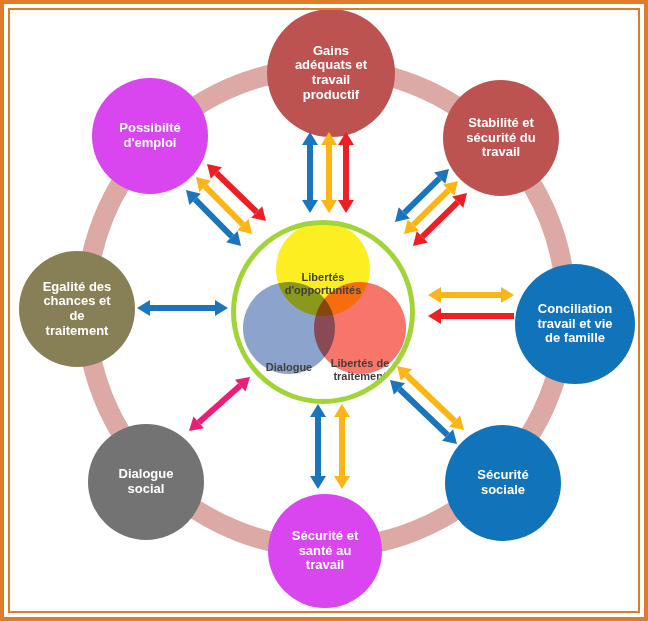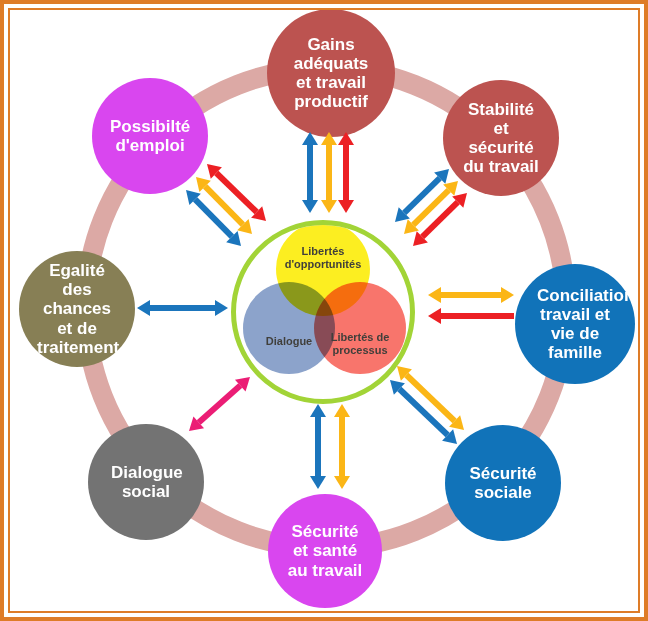--- a/index.html
+++ b/index.html
@@ -4,29 +4,29 @@
 <style>
   html,body{margin:0;padding:0;background:#fff;font-family:"Liberation Sans",sans-serif;}
   .canvas{position:relative;width:648px;height:621px;background:#fff;overflow:hidden;}
   .layer{position:absolute;left:0;top:0;width:648px;height:621px;}
   svg.layer{pointer-events:none;}
   
   .border-outer{position:absolute;inset:0;border:4px solid var(--border_orange,#DE7C28);pointer-events:none;z-index:50;}
   .border-inner{position:absolute;inset:8px;border:2px solid var(--border_orange,#DE7C28);pointer-events:none;z-index:50;}
   .ring-circle{fill:none;stroke:var(--ring_pink,#DCA9A5);stroke-width:20px;}
   .node{position:absolute;border-radius:50%;display:flex;align-items:center;justify-content:center;
-        text-align:center;color:var(--node_text,#fff);font-weight:bold;font-size:17px;line-height:1.12;z-index:10;}
+        text-align:center;color:var(--node_text,#fff);font-weight:bold;font-size:13px;line-height:1.12;z-index:10;}
   .node span{display:block;}
   .center-circle{position:absolute;left:231px;top:220px;width:184px;height:184px;box-sizing:border-box;
         background:#fff;border:5px solid var(--center_ring_green,#A2D437);border-radius:50%;
         overflow:hidden;z-index:12;}
   .venn-wrap{position:absolute;inset:0;}
   .venn-circle{position:absolute;border-radius:50%;mix-blend-mode:multiply;}
   .venn-label{position:absolute;z-index:5;color:var(--venn_text,#403F3B);font-size:11px;font-weight:bold;
-        text-align:center;line-height:1.15;}
+        text-align:center;line-height:1.15;margin-top:26px;}
   .arrows{z-index:20;}
 </style>
 </head>
 <body>
 
 <div class="canvas">
 
   <svg class="layer" viewBox="0 0 648 621">
     <circle class="ring-circle" cx="326" cy="308" r="240"></circle>
   </svg>
@@ -56,21 +56,21 @@
     <span style="max-width:80px">Possibilté d'emploi</span>
   </div>
 
   <div class="center-circle">
     <div class="venn-wrap">
       <div class="venn-circle" style="left: 40px; top: -3px; width: 94px; height: 94px; background: rgb(252, 238, 33);"></div>
       <div class="venn-circle" style="left: 7px; top: 57px; width: 92px; height: 92px; background: rgb(140, 163, 203);"></div>
       <div class="venn-circle" style="left: 78px; top: 57px; width: 92px; height: 92px; background: rgb(248, 117, 108);"></div>
       <div class="venn-label" style="left:37px;top:20px;width:100px;">Libertés d'opportunités</div>
       <div class="venn-label" style="left:18px;top:110px;width:70px;">Dialogue</div>
-      <div class="venn-label" style="left:79px;top:106px;width:90px;">Libertés de processus</div>
+      <div class="venn-label" style="left:79px;top:106px;width:90px;">Libertés de traitement</div>
     </div>
   </div>
 
   <svg class="layer arrows" id="arrows-svg" viewBox="0 0 648 621">
       <g>
         <line x1="310" y1="145" x2="310" y2="200" stroke="#1B75BC" stroke-width="6"></line>
         <polygon points="310,213 302,200 318,200" fill="#1B75BC"></polygon>
         <polygon points="310,132 302,145 318,145" fill="#1B75BC"></polygon>
       </g>
       <g>

